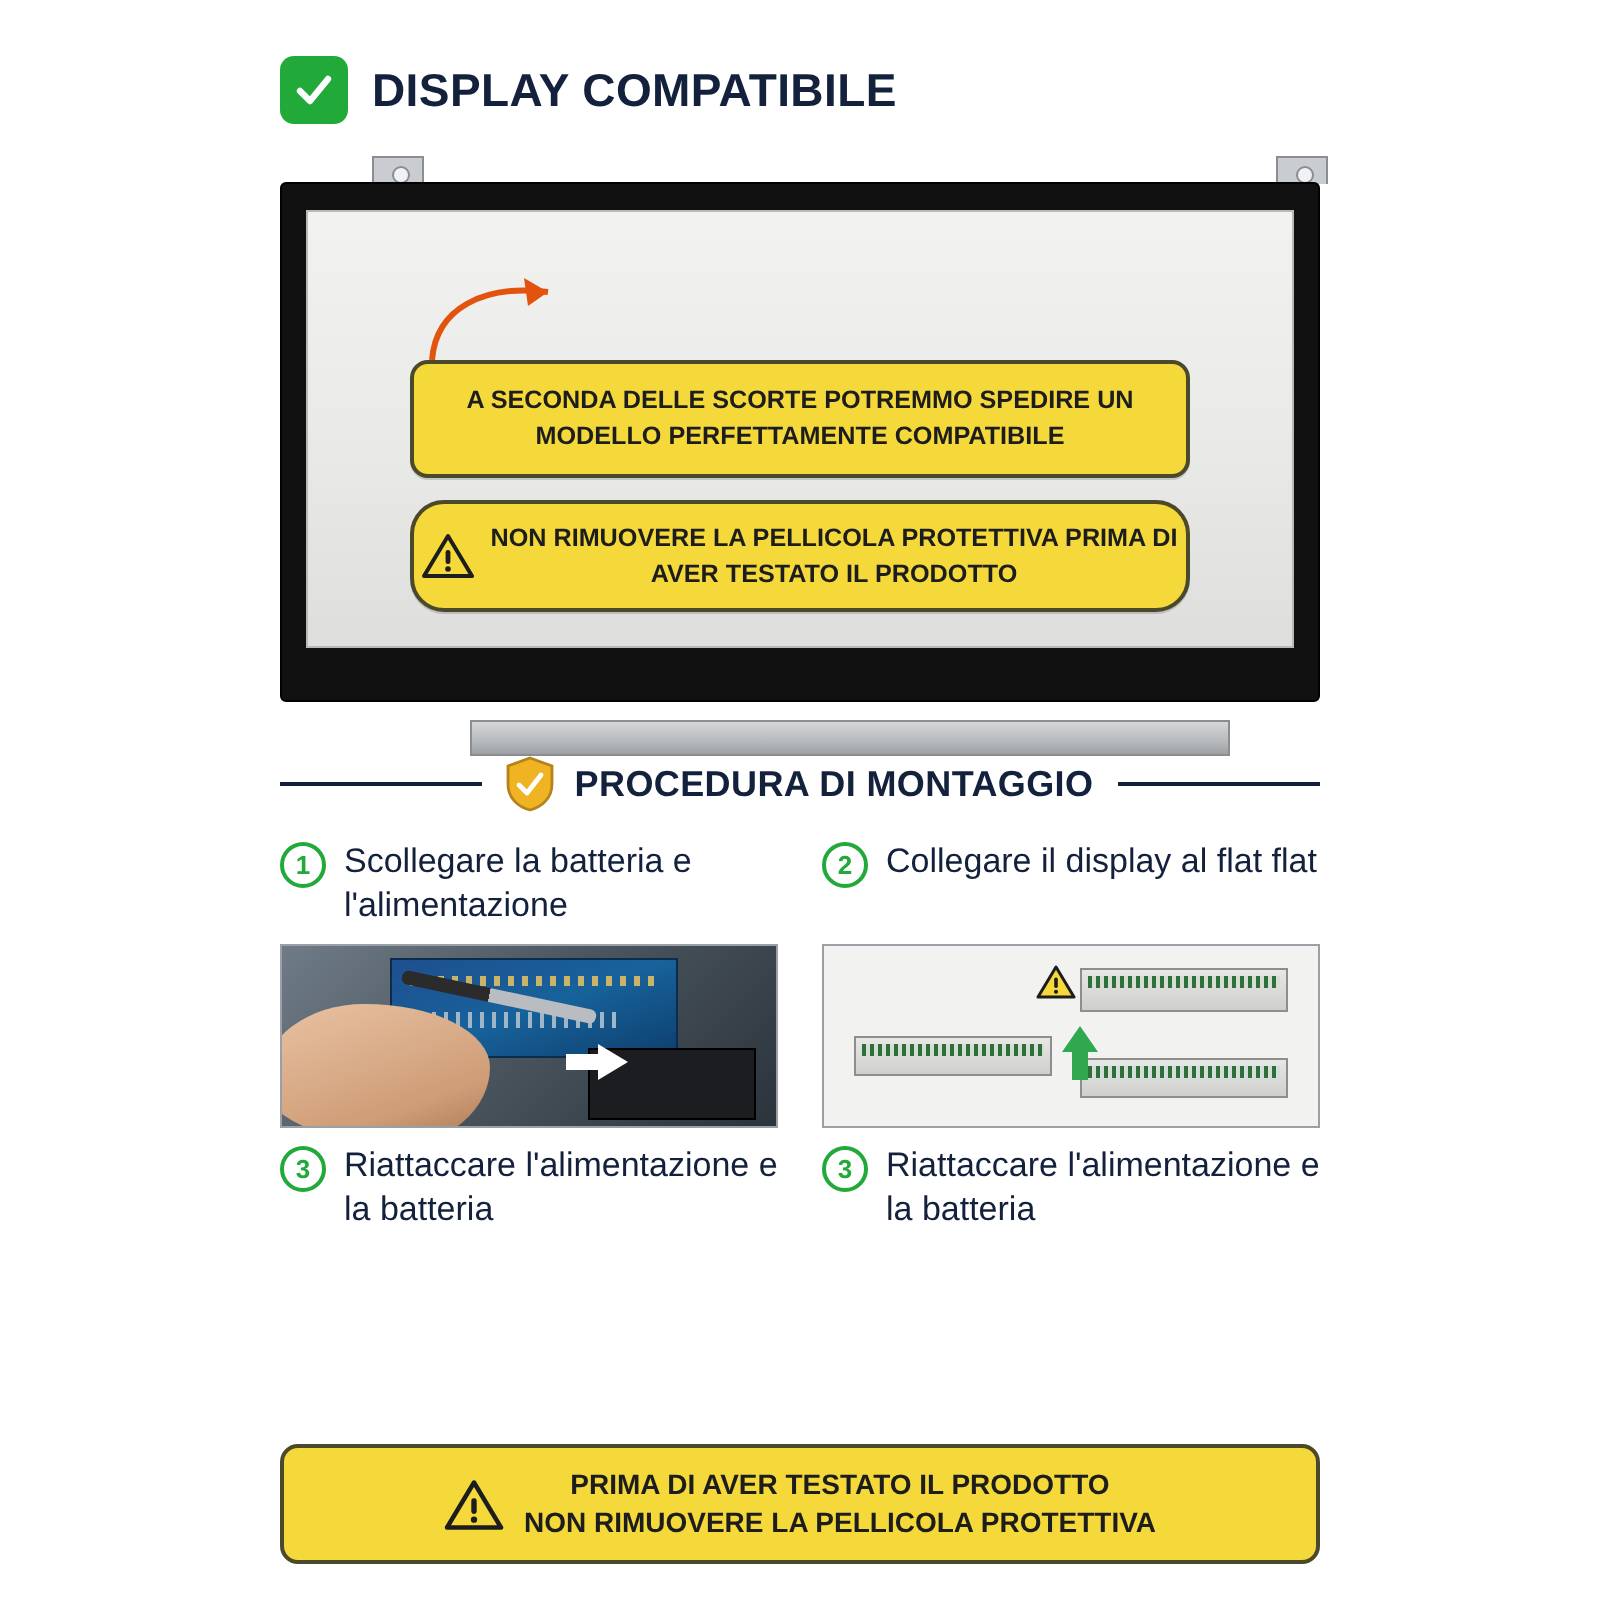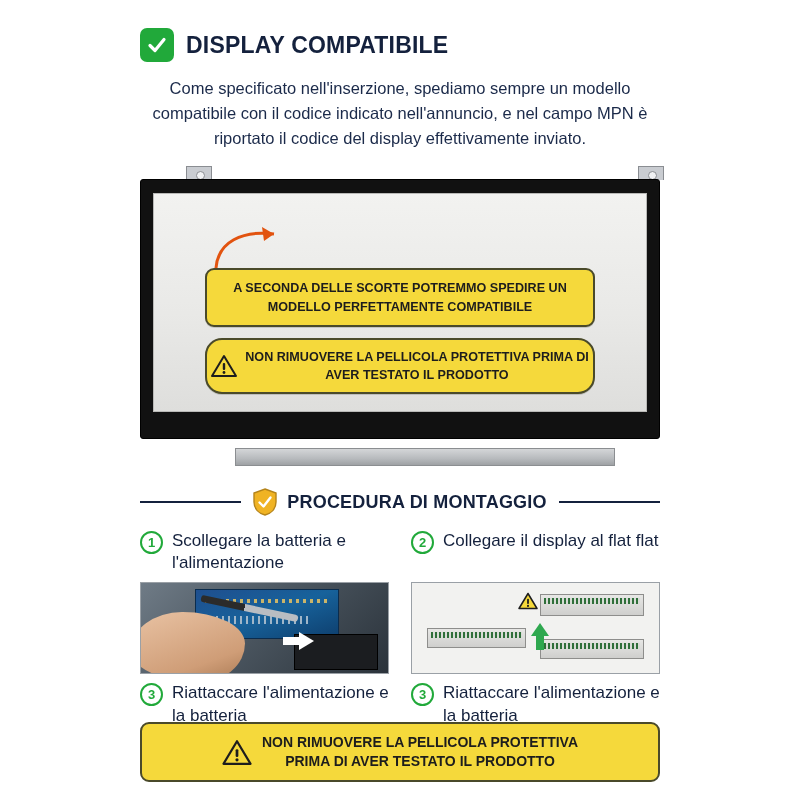--- a/index.html
+++ b/index.html
@@ -134,21 +134,20 @@
     position: absolute;
     bottom: 0; left: 50%;
     transform: translateX(-50%);
     width: 380px; height: 18px;
     background: linear-gradient(180deg,#d4d6d8 0%,#b7babd 60%,#9ea1a4 100%);
     border: 1px solid #8b8e91;
   }
 
   
   .section-head {
-    margin-top: 22px;
     display: flex;
     align-items: center;
     gap: 12px;
   }
   .rule { flex: 1 1 auto; height: 2px; background: #14213d; }
   .section-title-wrap {
     display: flex; align-items: center; gap: 10px;
     flex: 0 0 auto;
   }
   .shield { width: 24px; height: 28px; flex: 0 0 auto; }
@@ -300,21 +299,20 @@
 
     <div class="header-row">
       <div class="check-badge">
         <svg width="22" height="22" viewBox="0 0 22 22" aria-hidden="true">
           <path d="M4 11.5 L9 16.5 L18 5.5" fill="none" stroke="#ffffff" stroke-width="3.2" stroke-linecap="round" stroke-linejoin="round"></path>
         </svg>
       </div>
       <div class="header-title">DISPLAY COMPATIBILE</div>
     </div>
 
-    <div class="intro">Come specificato nell'inserzione, spediamo sempre un modello compatibile con il codice indicato nell'annuncio, e nel campo MPN è riportato il codice del display effettivamente inviato.</div>
 
     <div class="display-wrap">
       <div class="bracket left"></div>
       <div class="bracket right"></div>
 
       <div class="panel">
         <div class="screen">
 
           <svg class="arrow-curve" viewBox="0 0 70 46" aria-hidden="true">
             <path d="M4 44 C 6 18, 30 6, 62 10" fill="none" stroke="#e2530f" stroke-width="3"></path>
@@ -400,17 +398,17 @@
     </div>
   </div>
 
   <div class="footer-banner">
     <svg width="30" height="27" viewBox="0 0 26 24" aria-hidden="true">
       <path d="M13 2 L25 22 L1 22 Z" fill="#f5d93b" stroke="#1d1d1d" stroke-width="2" stroke-linejoin="round"></path>
       <rect x="11.8" y="9" width="2.4" height="7" rx="1.1" fill="#1d1d1d"></rect>
       <circle cx="13" cy="18.5" r="1.4" fill="#1d1d1d"></circle>
     </svg>
     <div class="footer-text">
+      <div>PRIMA DI AVER TESTATO IL PRODOTTO</div>
       <div>NON RIMUOVERE LA PELLICOLA PROTETTIVA</div>
-      <div>PRIMA DI AVER TESTATO IL PRODOTTO</div>
     </div>
   </div>
 </div>
 
 </body></html>

